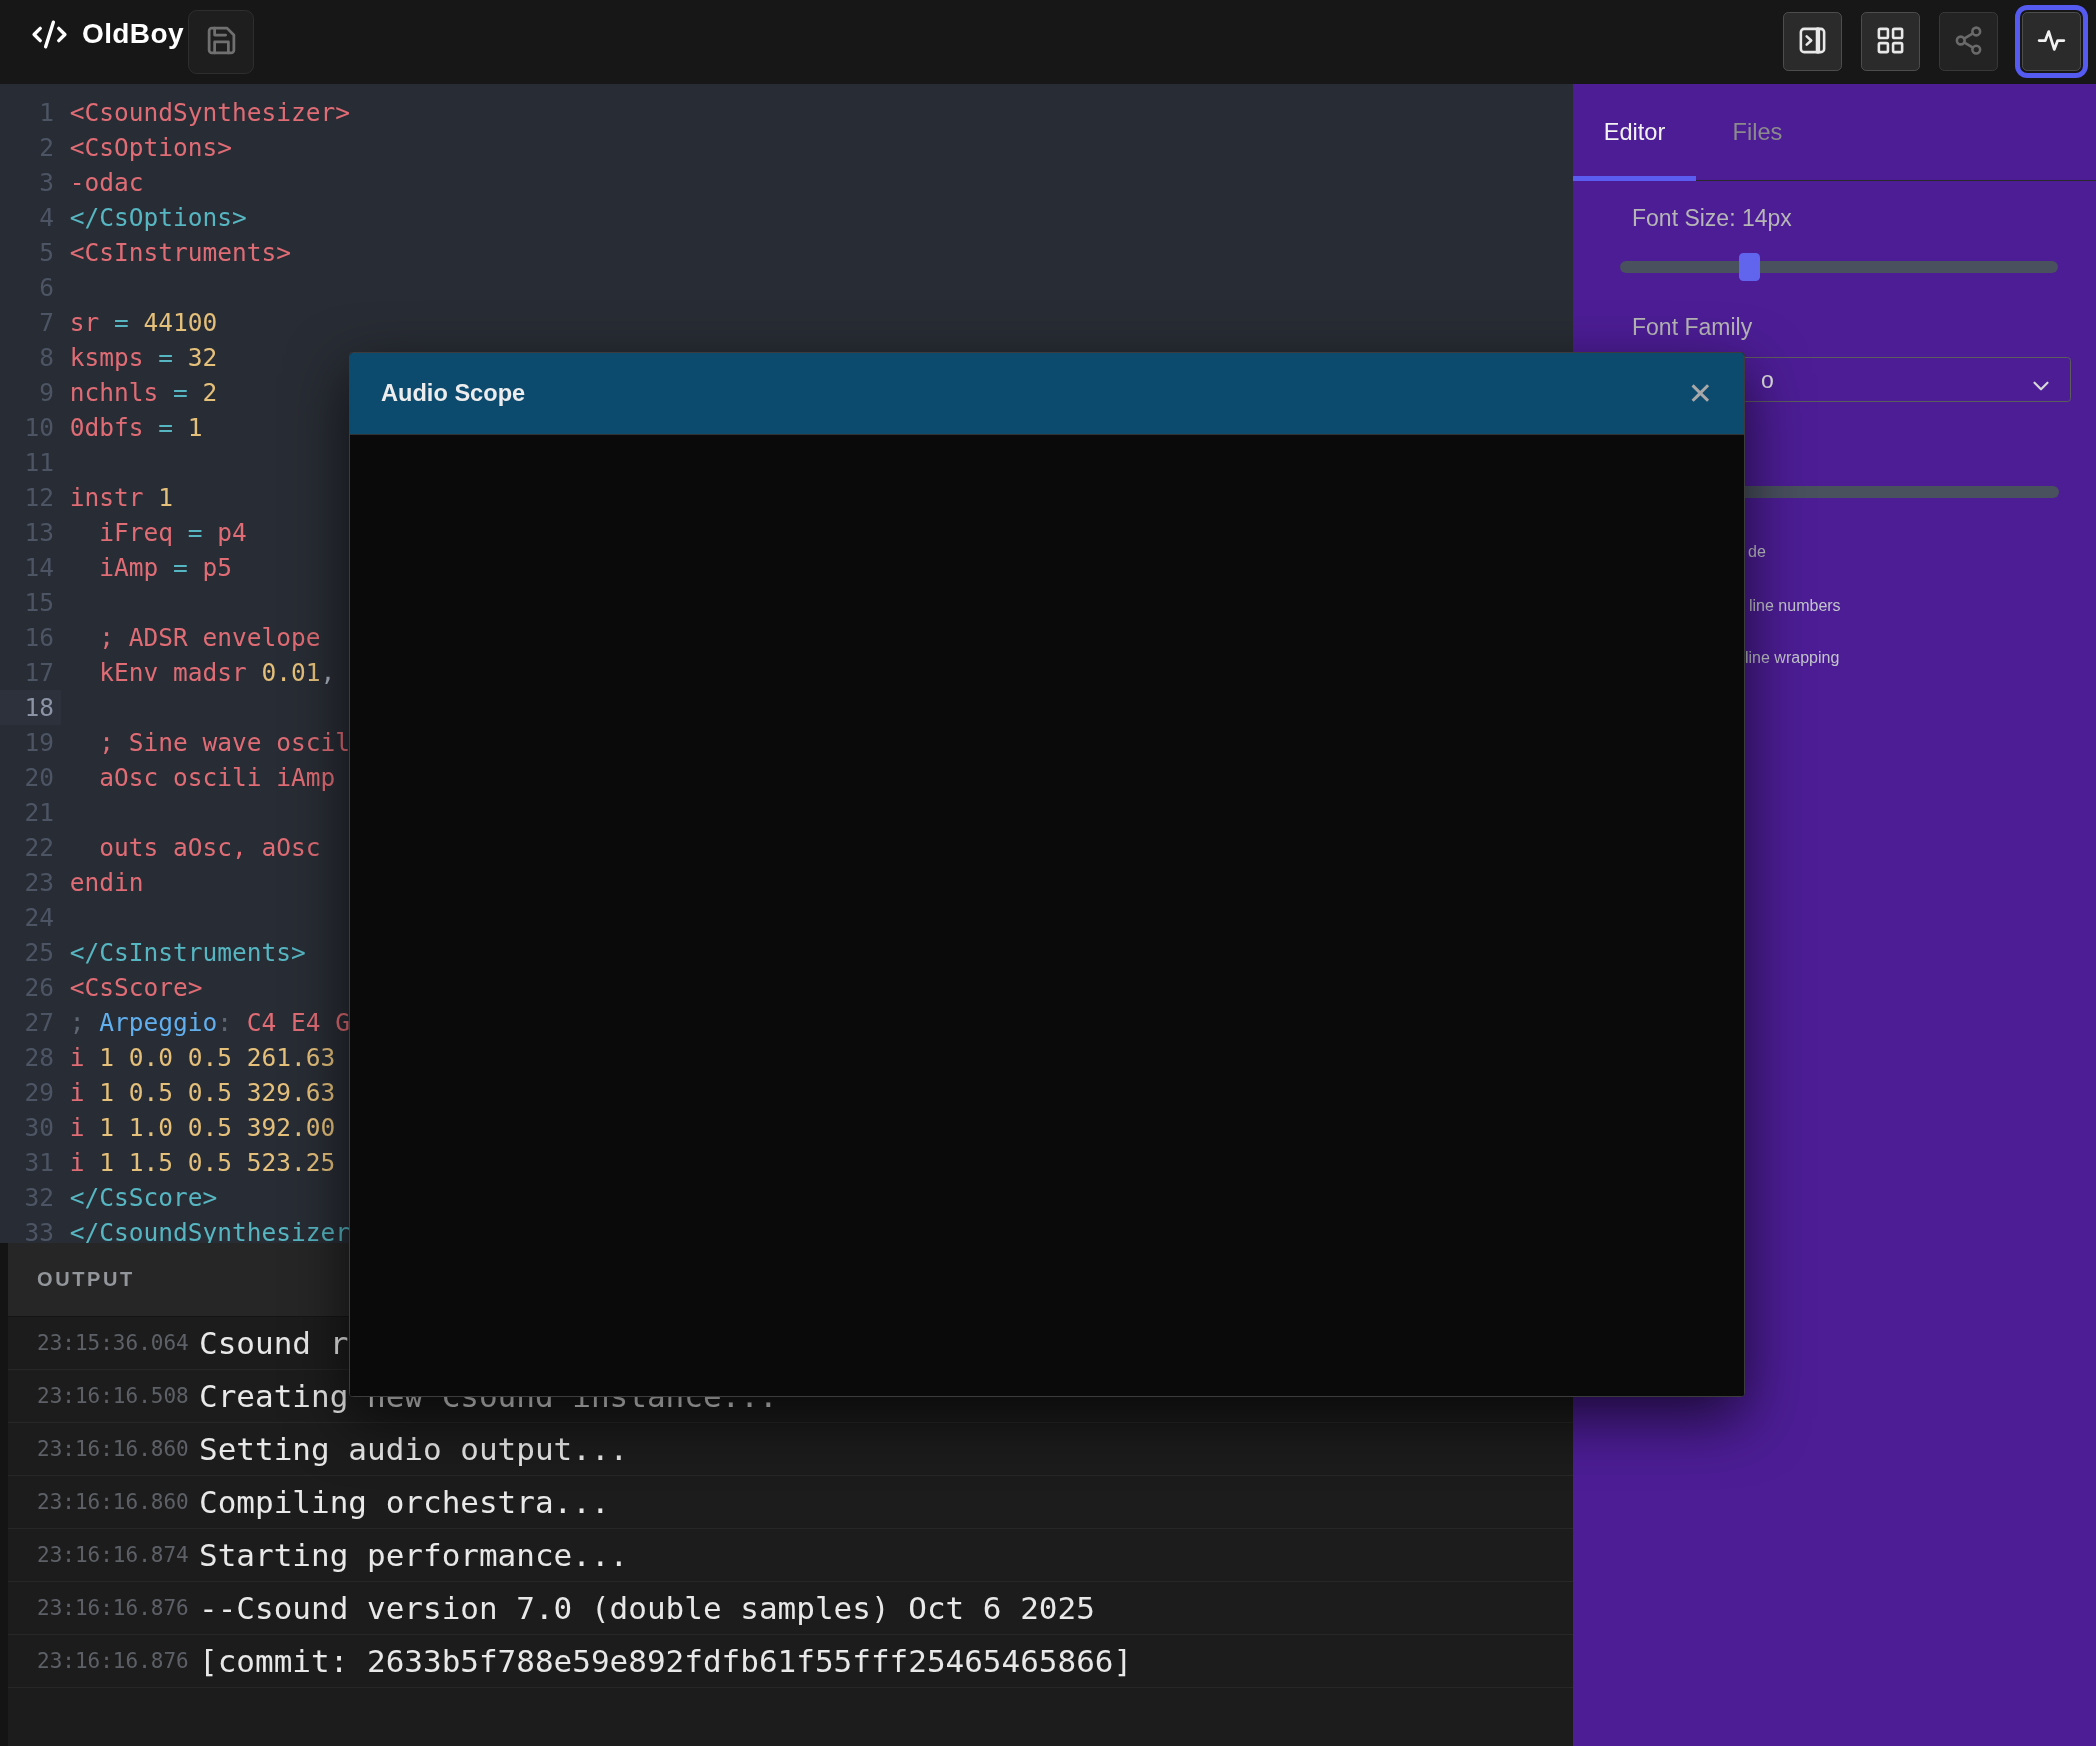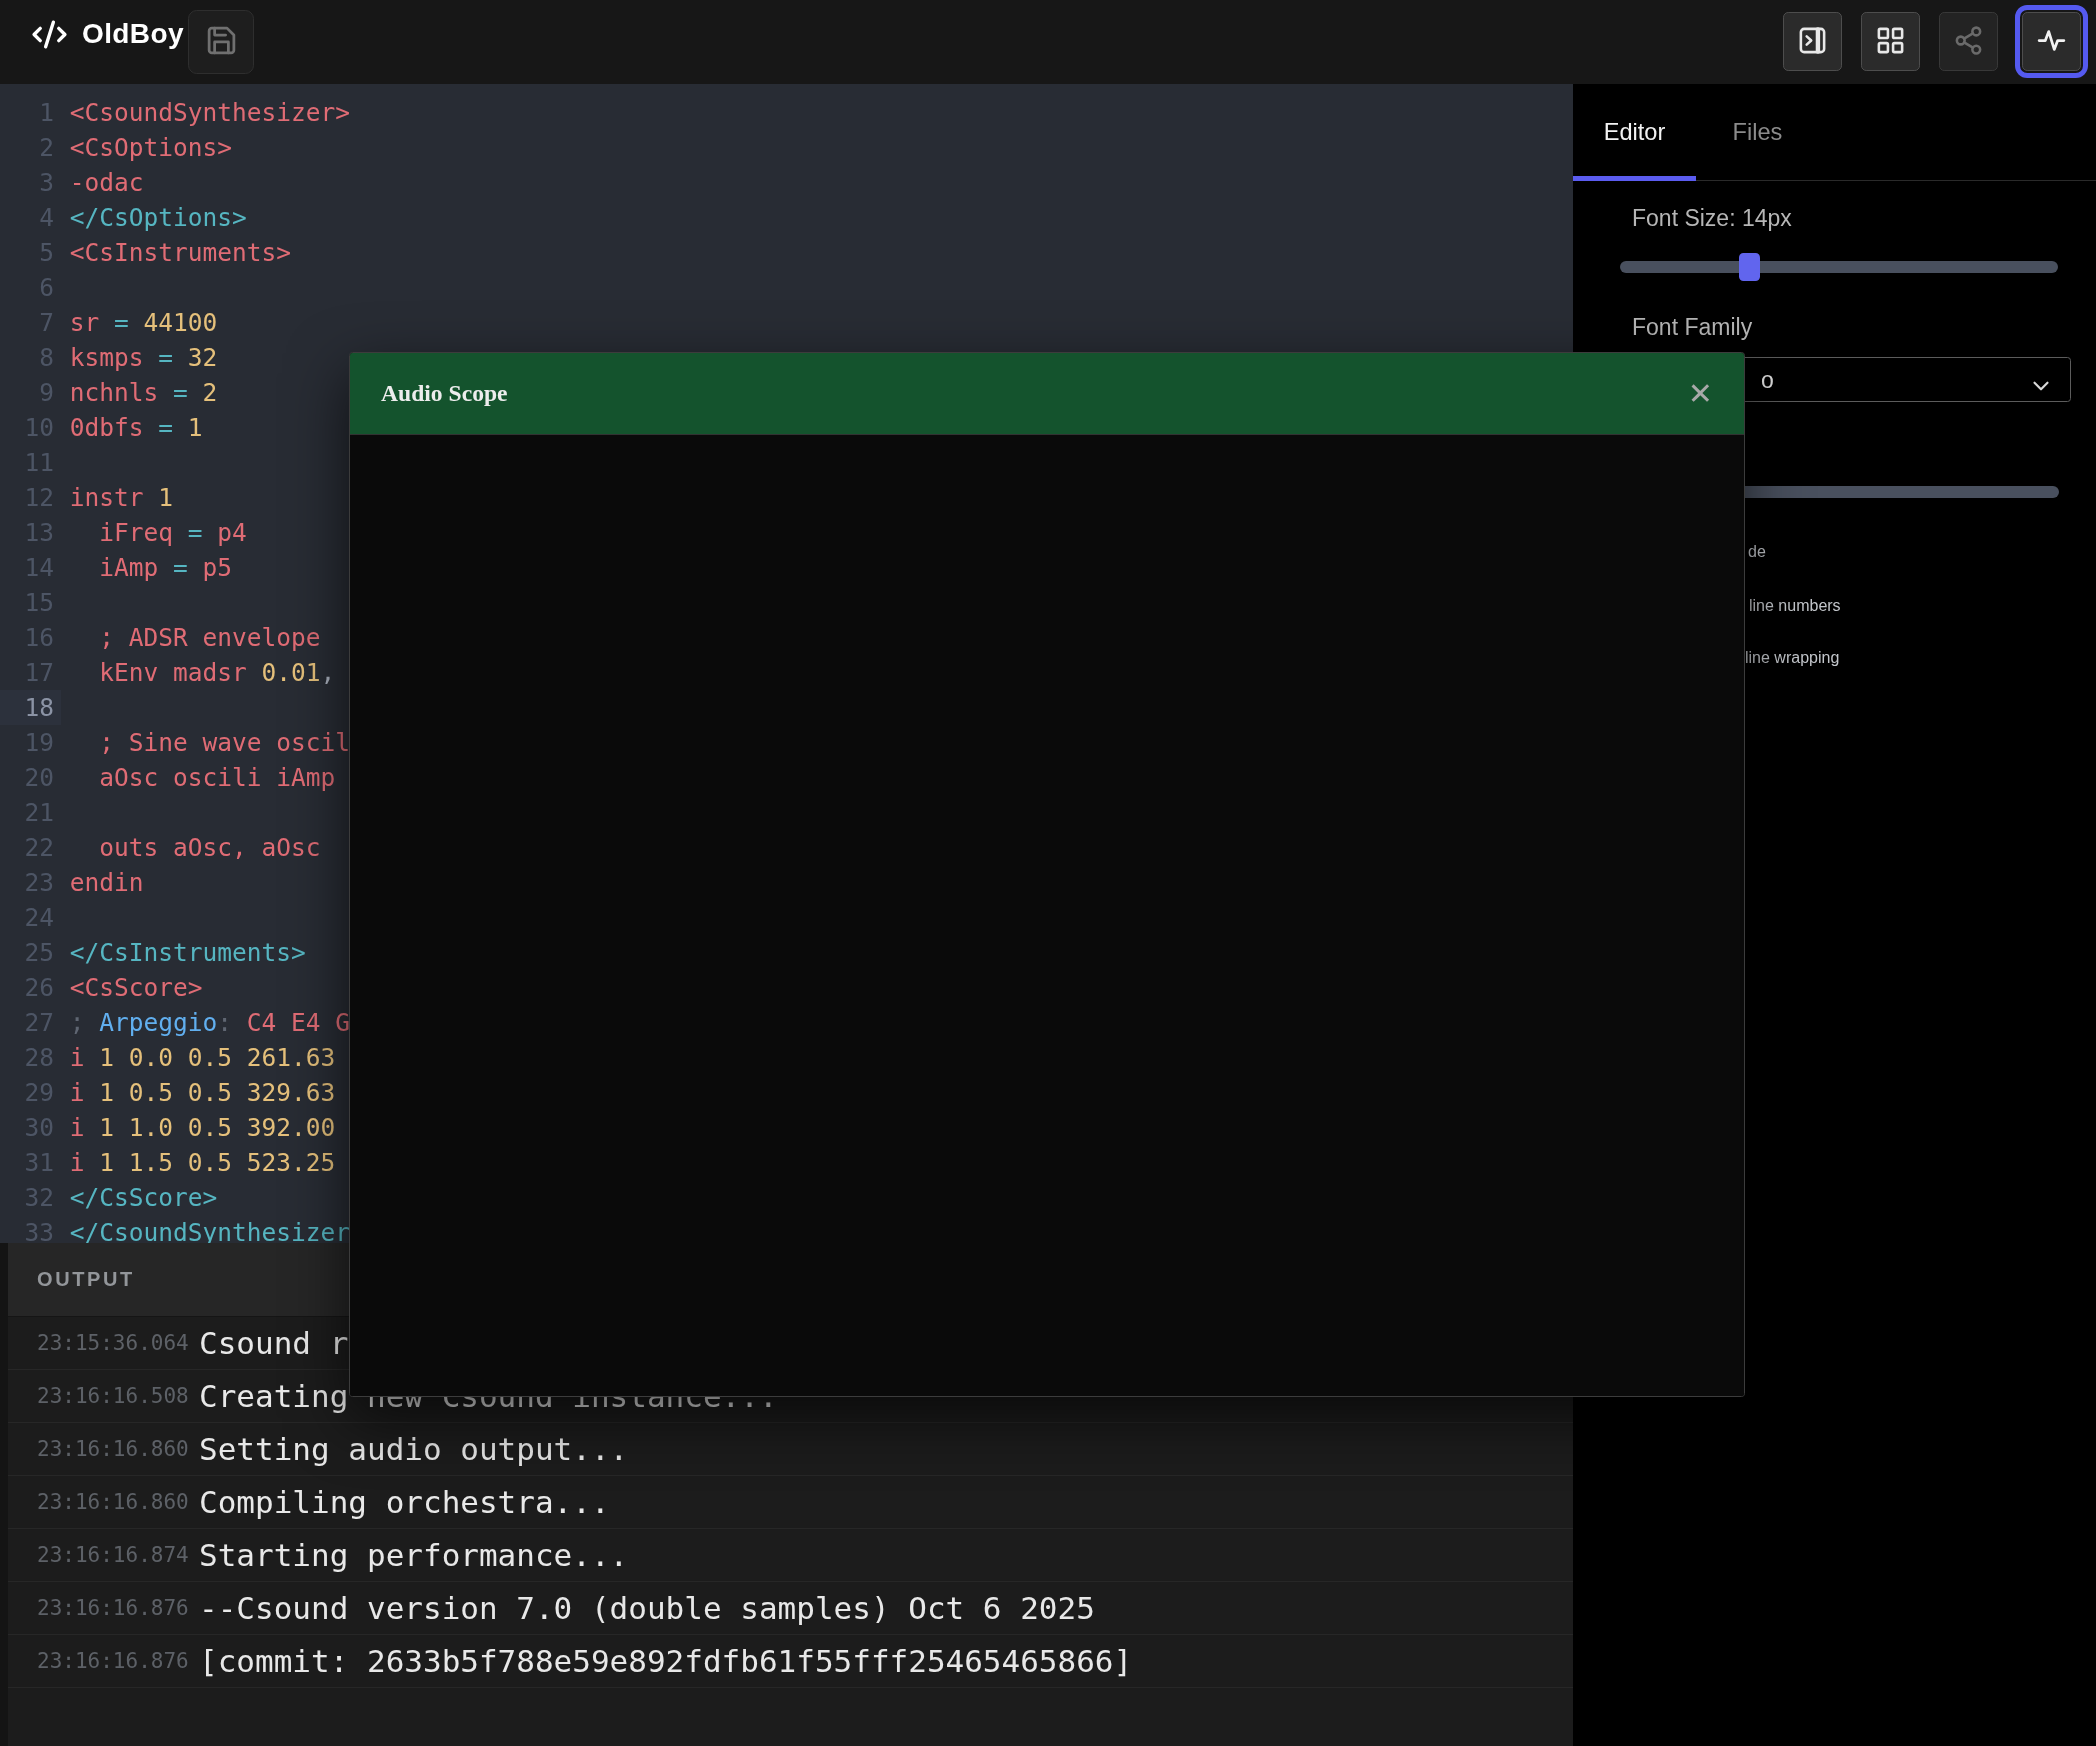--- a/index.html
+++ b/index.html
@@ -33,21 +33,21 @@
   
   #output { position:absolute; left:8px; top:1243px; width:1573px; height:504px; background:#1c1c1c; }
   #output-head { height:74px; background:#262626; display:flex; align-items:center; padding-left:29px;
                  border-bottom:1.7px solid #151515; }
   #output-title { color:#93969a; font-size:20px; font-weight:bold; letter-spacing:2.6px; }
   .log-row { height:53px; display:flex; align-items:center; border-bottom:0.9px solid #272727; }
   .log-t { flex:0 0 191px; padding-left:29px; color:#5d6167; font-family:"DejaVu Sans Mono", monospace; font-size:21px; }
   .log-m { color:#e8e8e8; font-family:"DejaVu Sans Mono", monospace; font-size:31px; white-space:pre; }
 
   
-  #sidebar { position:absolute; left:1573px; top:84px; width:523px; height:1663px; background:#000000; }
+  #sidebar { position:absolute; left:1573px; top:84px; width:523px; height:1663px; background:#4c1d95; }
   #tabs { height:97px; border-bottom:0.9px solid #2a2a2a; display:flex; }
   .tab { width:123px; display:flex; align-items:center; justify-content:center; font-size:23.6px;
          color:#8b8b8b; position:relative; }
   .tab.on { color:#f2f2f2; }
   .tab-underline { position:absolute; left:0; right:0; bottom:-0.9px; height:5.2px; background:#5b5cf0; }
   .sb-label { position:absolute; font-size:23px; color:#b6b6b6; }
   #fs-label { left:59px; top:121px; }
   #slider1 { position:absolute; left:47px; top:177px; width:438px; height:12.2px; background:#49505e; border-radius:6.1px; }
   #slider1-thumb { position:absolute; left:119px; top:-7.9px; width:21px; height:28px; background:#6165ee; border-radius:4.4px; }
   #ff-label { left:59px; top:230px; }
@@ -57,22 +57,22 @@
   #slider2 { position:absolute; left:59px; top:402px; width:427px; height:12.2px; background:#49505e; border-radius:6.1px; }
   .frag { position:absolute; font-size:16px; color:#c3c6cb; }
   #frag-1 { left:175px; top:459px; }
   #frag-2 { left:176px; top:513px; }
   #frag-3 { left:172px; top:565px; }
 
   
   #modal { position:absolute; left:349px; top:352px; width:1396px; height:1045px; z-index:50;
            background:#0a0a0a; border:0.9px solid #3c3c3c; border-radius:3.5px;
            box-shadow:0 21px 61px rgba(0,0,0,.65); overflow:hidden; }
-  #modal-head { height:82px; background:#14532d; border-bottom:0.9px solid #323232; display:flex;
-                align-items:center; justify-content:space-between; padding:0 31px;font-family:Liberation Serif, serif; }
+  #modal-head { height:82px; background:#0c4a6e; border-bottom:0.9px solid #323232; display:flex;
+                align-items:center; justify-content:space-between; padding:0 31px; }
   #modal-title { color:#ededed; font-size:23.6px; font-weight:600; }
   #modal-close { color:#a8a8a8; font-size:30px; line-height:30px; }
   #scope-body { position:absolute; left:0; top:83px; right:0; bottom:0; background:#0a0a0a; }
 </style>
 </head>
 <body>
 
 <div id="topbar">
   <div id="logo-row">
     <span id="logo-icon">

